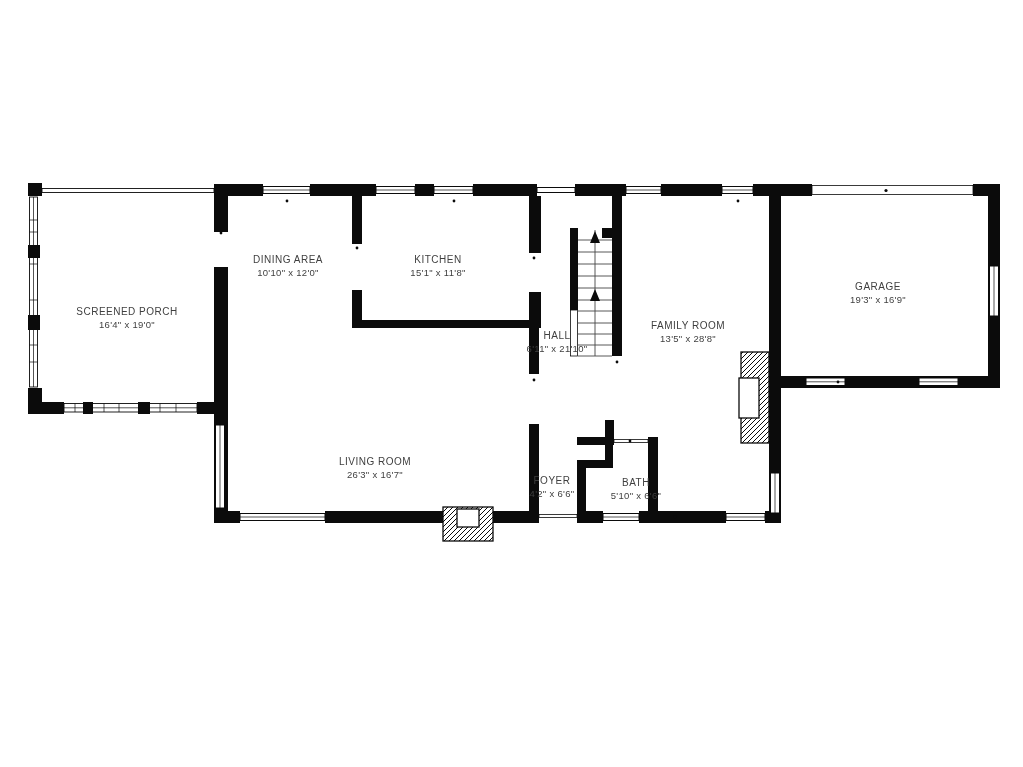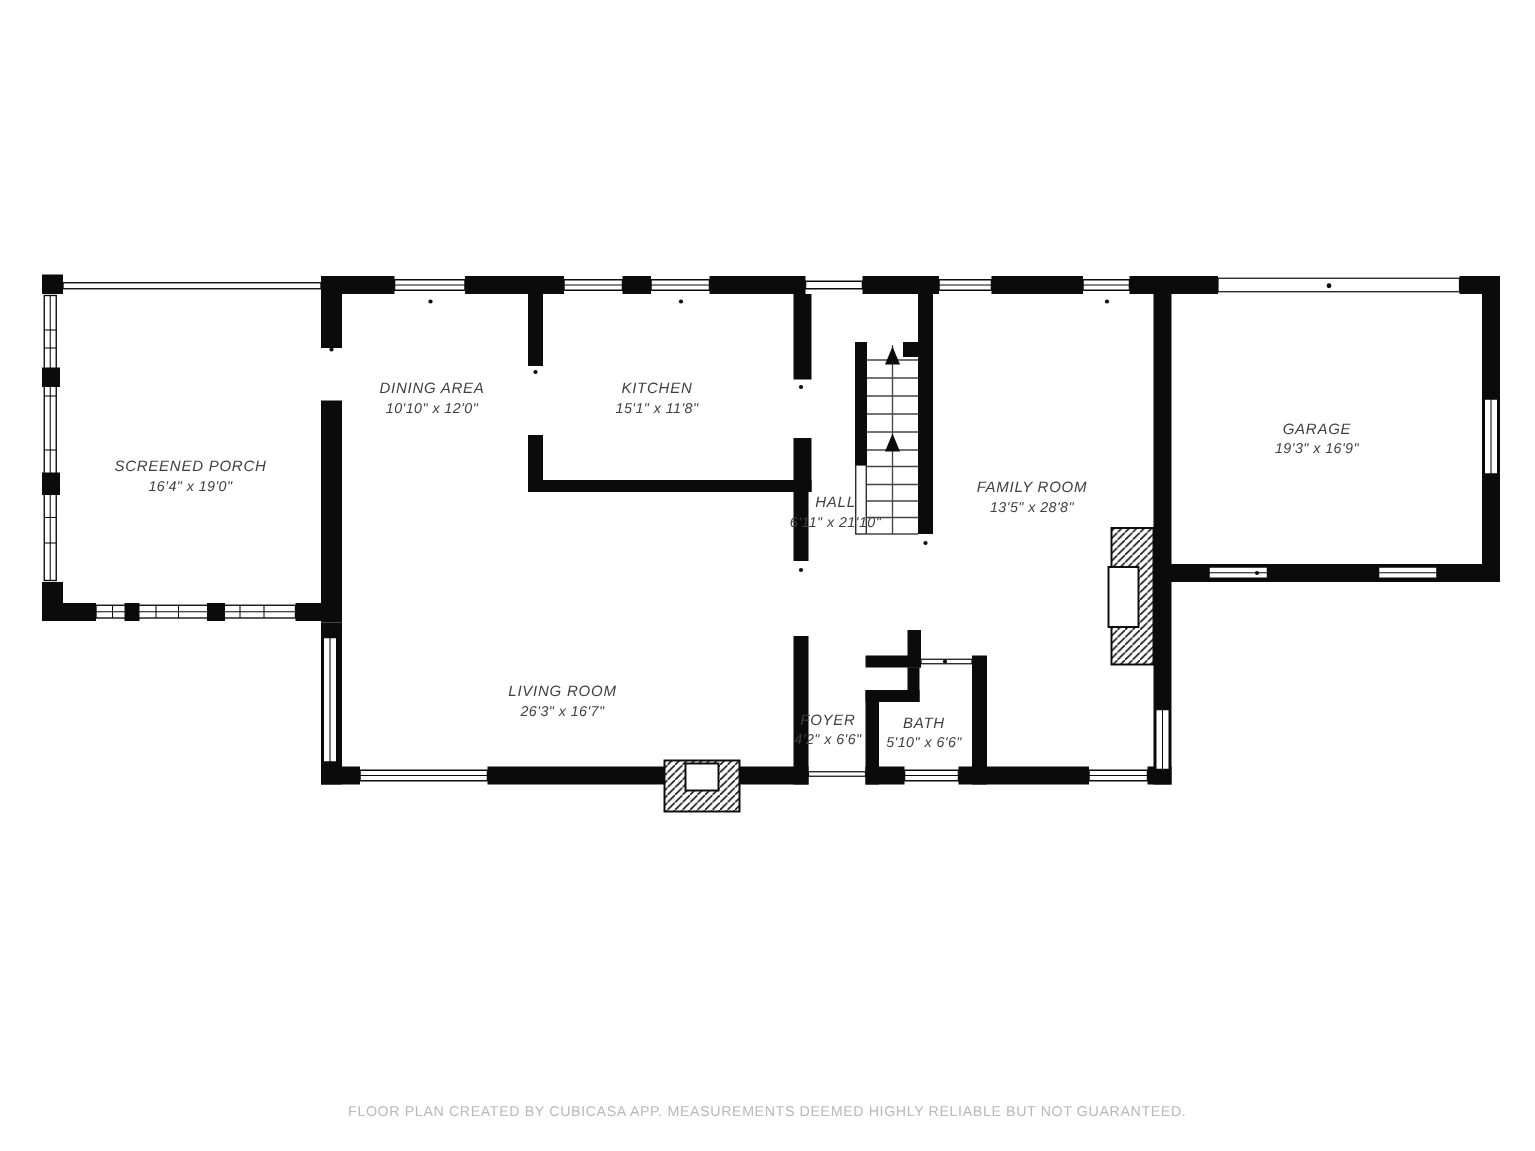--- a/index.html
+++ b/index.html
@@ -13,21 +13,20 @@
   .plan-svg{position:absolute;left:0;top:0;}
   .room-label{
     position:absolute;
     transform:translate(-50%,-50%);
     text-align:center;
     color:#3f3f3f;
     font-size:10px;
     line-height:13px;
     letter-spacing:0.5px;
     white-space:nowrap;
-    font-style:italic;
   }
   .room-label .dims{
     display:block;
     font-size:9.5px;
     letter-spacing:0.3px;
   }
   .room-label .rname{display:block;}
   .footer-note{
     position:absolute;
     left:50%;top:736px;
@@ -246,20 +245,19 @@
     <span class="dims">19'3" x 16'9"</span>
   </div>
   <div class="room-label" style="left: 375px; top: 429px; color: rgb(63, 63, 63); margin-top: 39px;">
     <span class="rname">LIVING ROOM</span>
     <span class="dims">26'3" x 16'7"</span>
   </div>
   <div class="room-label" style="left: 552px; top: 487px; color: rgb(63, 63, 63);">
     <span class="rname">FOYER</span>
     <span class="dims">4'2" x 6'6"</span>
   </div>
-  <div class="room-label" style="left: 616px; top: 489px; color: rgb(63, 63, 63);">
+  <div class="room-label" style="left: 636px; top: 489px; color: rgb(63, 63, 63);">
     <span class="rname">BATH</span>
     <span class="dims">5'10" x 6'6"</span>
   </div>
 
-  <div class="footer-note" style="color: rgb(185, 185, 185);">FLOOR PLAN CREATED BY CUBICASA APP. MEASUREMENTS DEEMED HIGHLY RELIABLE BUT NOT GUARANTEED.</div>
 
 </div>
 
 </body></html>

